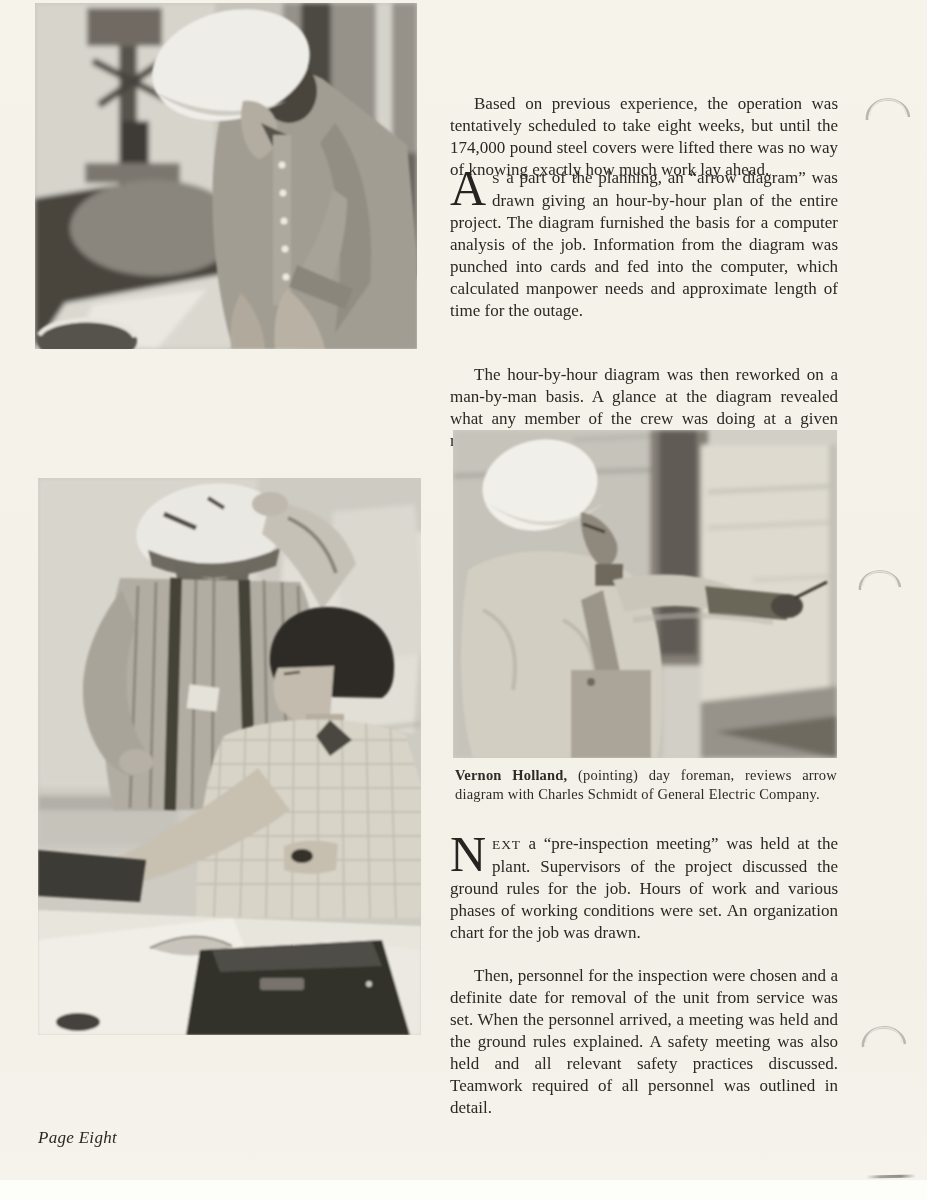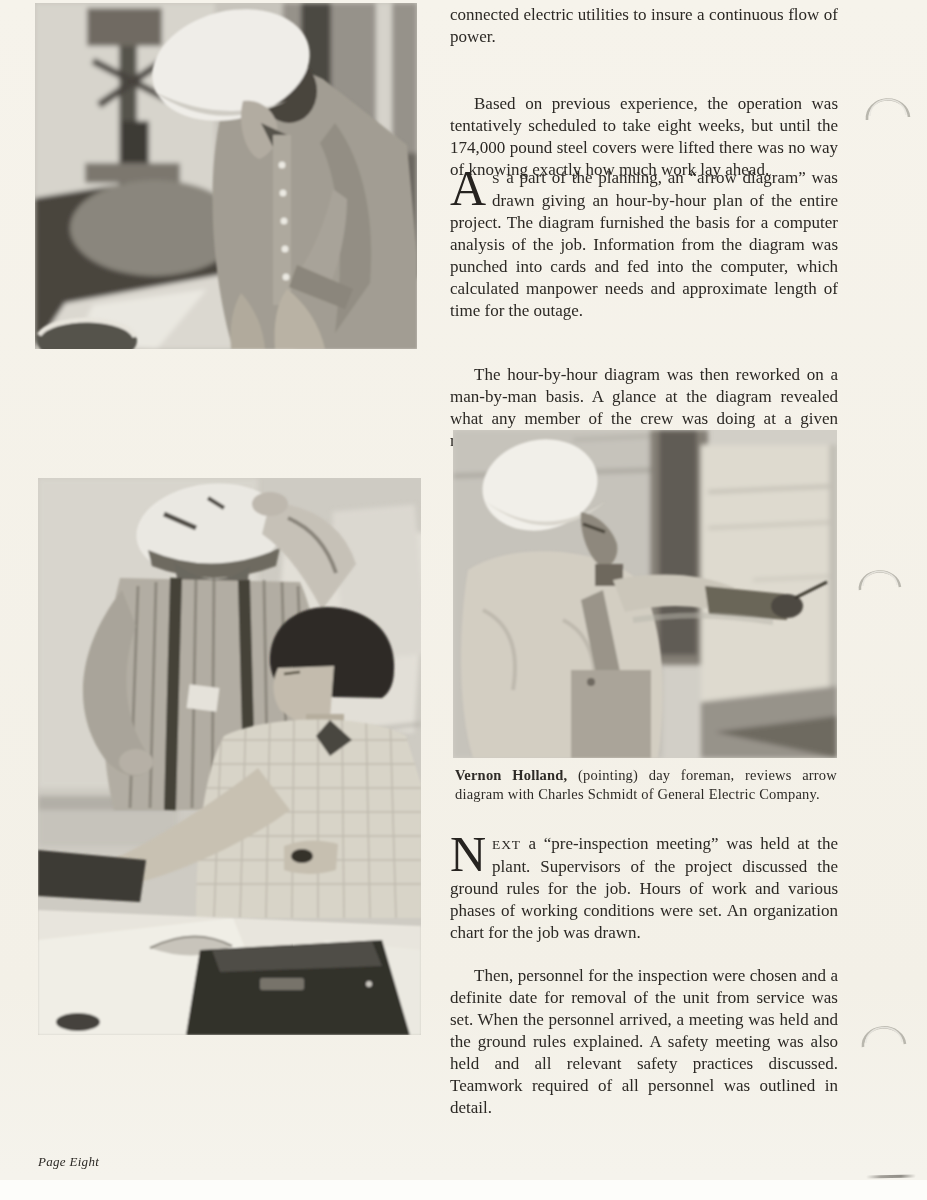--- a/index.html
+++ b/index.html
@@ -18,21 +18,21 @@
   .caption b{font-weight:bold;}
   .rc{position:absolute;left:450px;width:388px;font-size:17px;line-height:22px;
       text-align:justify;color:#2b2824;}
   .indent{text-indent:24px;margin-top:44px;}
   .dropcap{
     float:left;font-size:50px;line-height:38px;padding:2px 6px 0 0;
     font-family:"Liberation Serif",serif;color:#262320;
   }
   .smallcaps{font-size:13.5px;text-transform:uppercase;letter-spacing:.8px;}
   .footer{
-    position:absolute;left:38px;top:1154px;font-style:italic;font-size:13px;
+    position:absolute;left:38px;top:1128px;font-style:italic;font-size:17px;
     color:#2b2824;letter-spacing:.3px;
   }
   .curl{position:absolute;}
   .edge-line{
     position:absolute;left:866px;top:1175px;width:50px;height:3px;border-radius:2px;
     background:linear-gradient(90deg,rgba(0,0,0,0),#a3a099 30%,#908d86 70%,rgba(0,0,0,0));
     transform:rotate(-1.5deg);
   }
   .bottom-strip{position:absolute;left:0;top:1180px;width:927px;height:20px;background:#fdfdfa;}
 </style>
@@ -183,23 +183,20 @@
         <rect x="222" y="500" width="44" height="12" rx="2" fill="#77736a"></rect>
         <circle cx="331" cy="506" r="3" fill="#cac7bf"></circle>
         <ellipse cx="40" cy="544" rx="22" ry="9" fill="#45423c"></ellipse>
       </g>
     </svg>
   </div>
 
 
   <div class="footer">Page Eight</div>
 
-  <div class="rc" style="top:4px;">
-    <span>connected electric utilities to insure a continuous flow of power.</span>
-  </div>
 
   <div class="rc indent" style="top:49px;">
     <span>Based on previous experience, the operation was tentatively scheduled to take eight weeks, but until the 174,000 pound steel covers were lifted there was no way of knowing exactly how much work lay ahead.</span>
   </div>
 
   <div class="rc" style="top:167px;">
     <span class="dropcap">A</span><span class="smallcaps">s</span><span> a part of the planning, an “arrow diagram” was drawn giving an hour-by-hour plan of the entire project.  The diagram furnished the basis for a computer analysis of the job.  Information from the diagram was punched into cards and fed into the computer, which calculated manpower needs and approximate length of time for the outage.</span>
   </div>
 
   <div class="rc indent" style="top:320px;">

